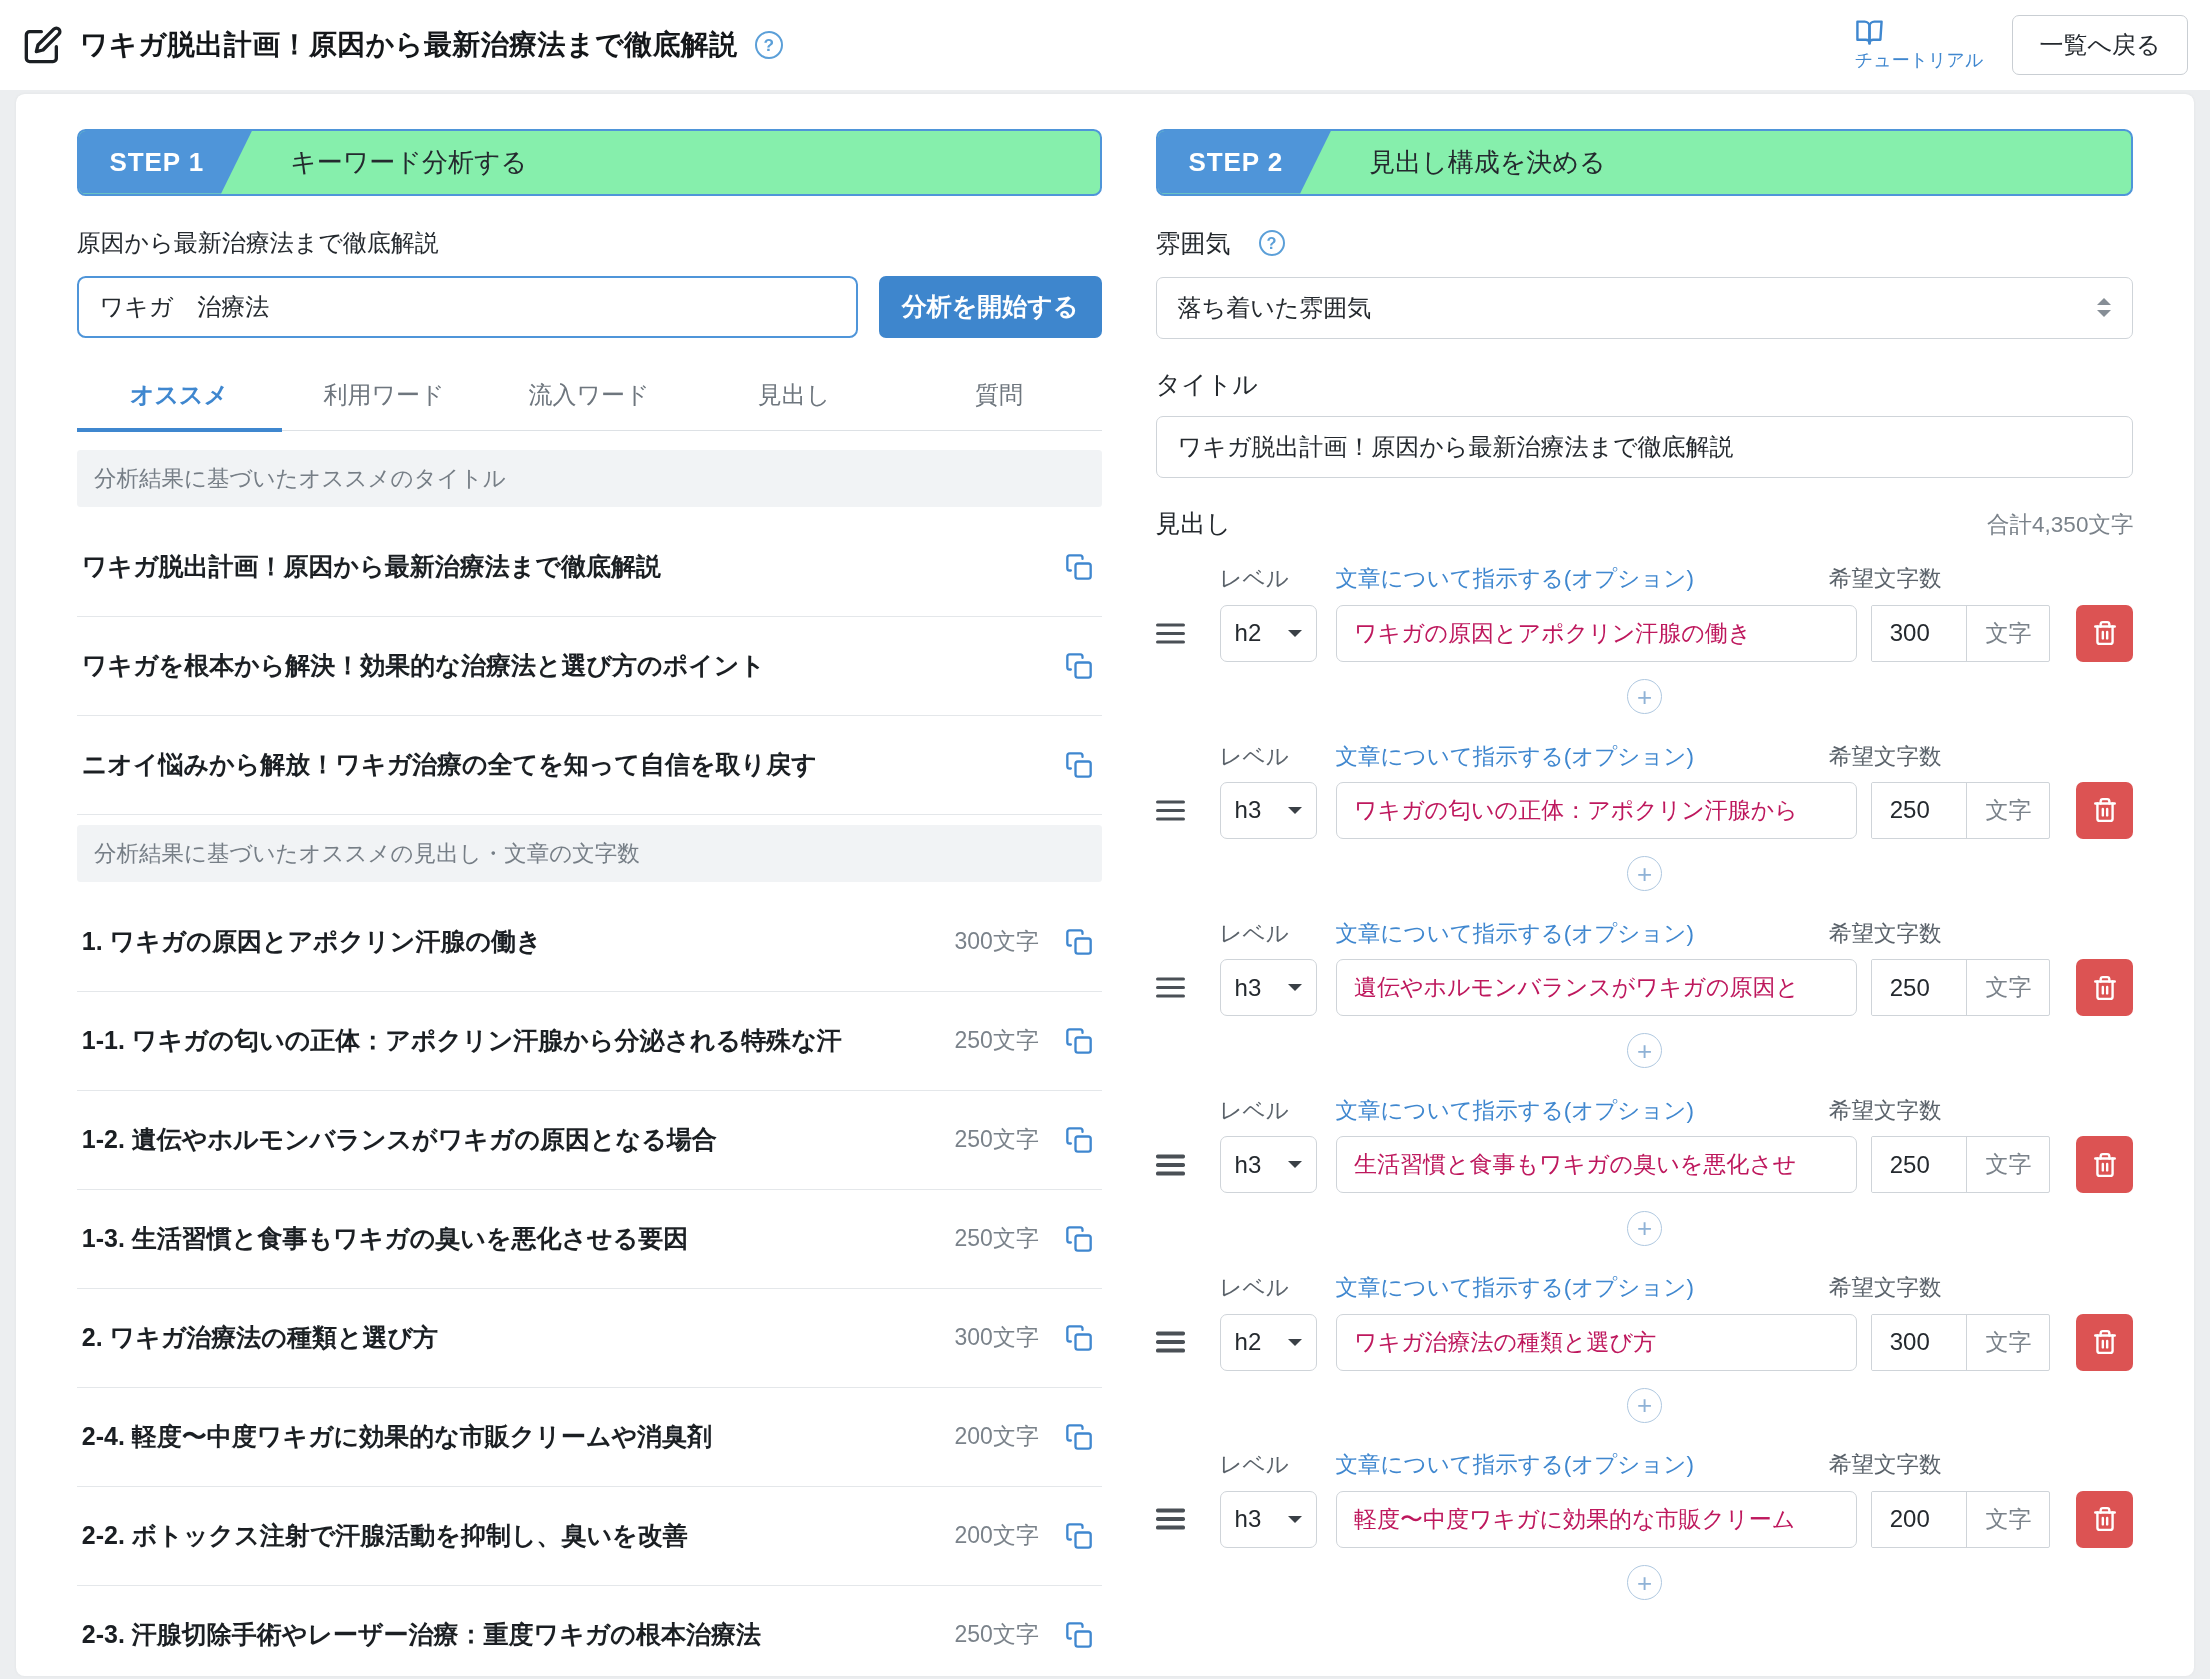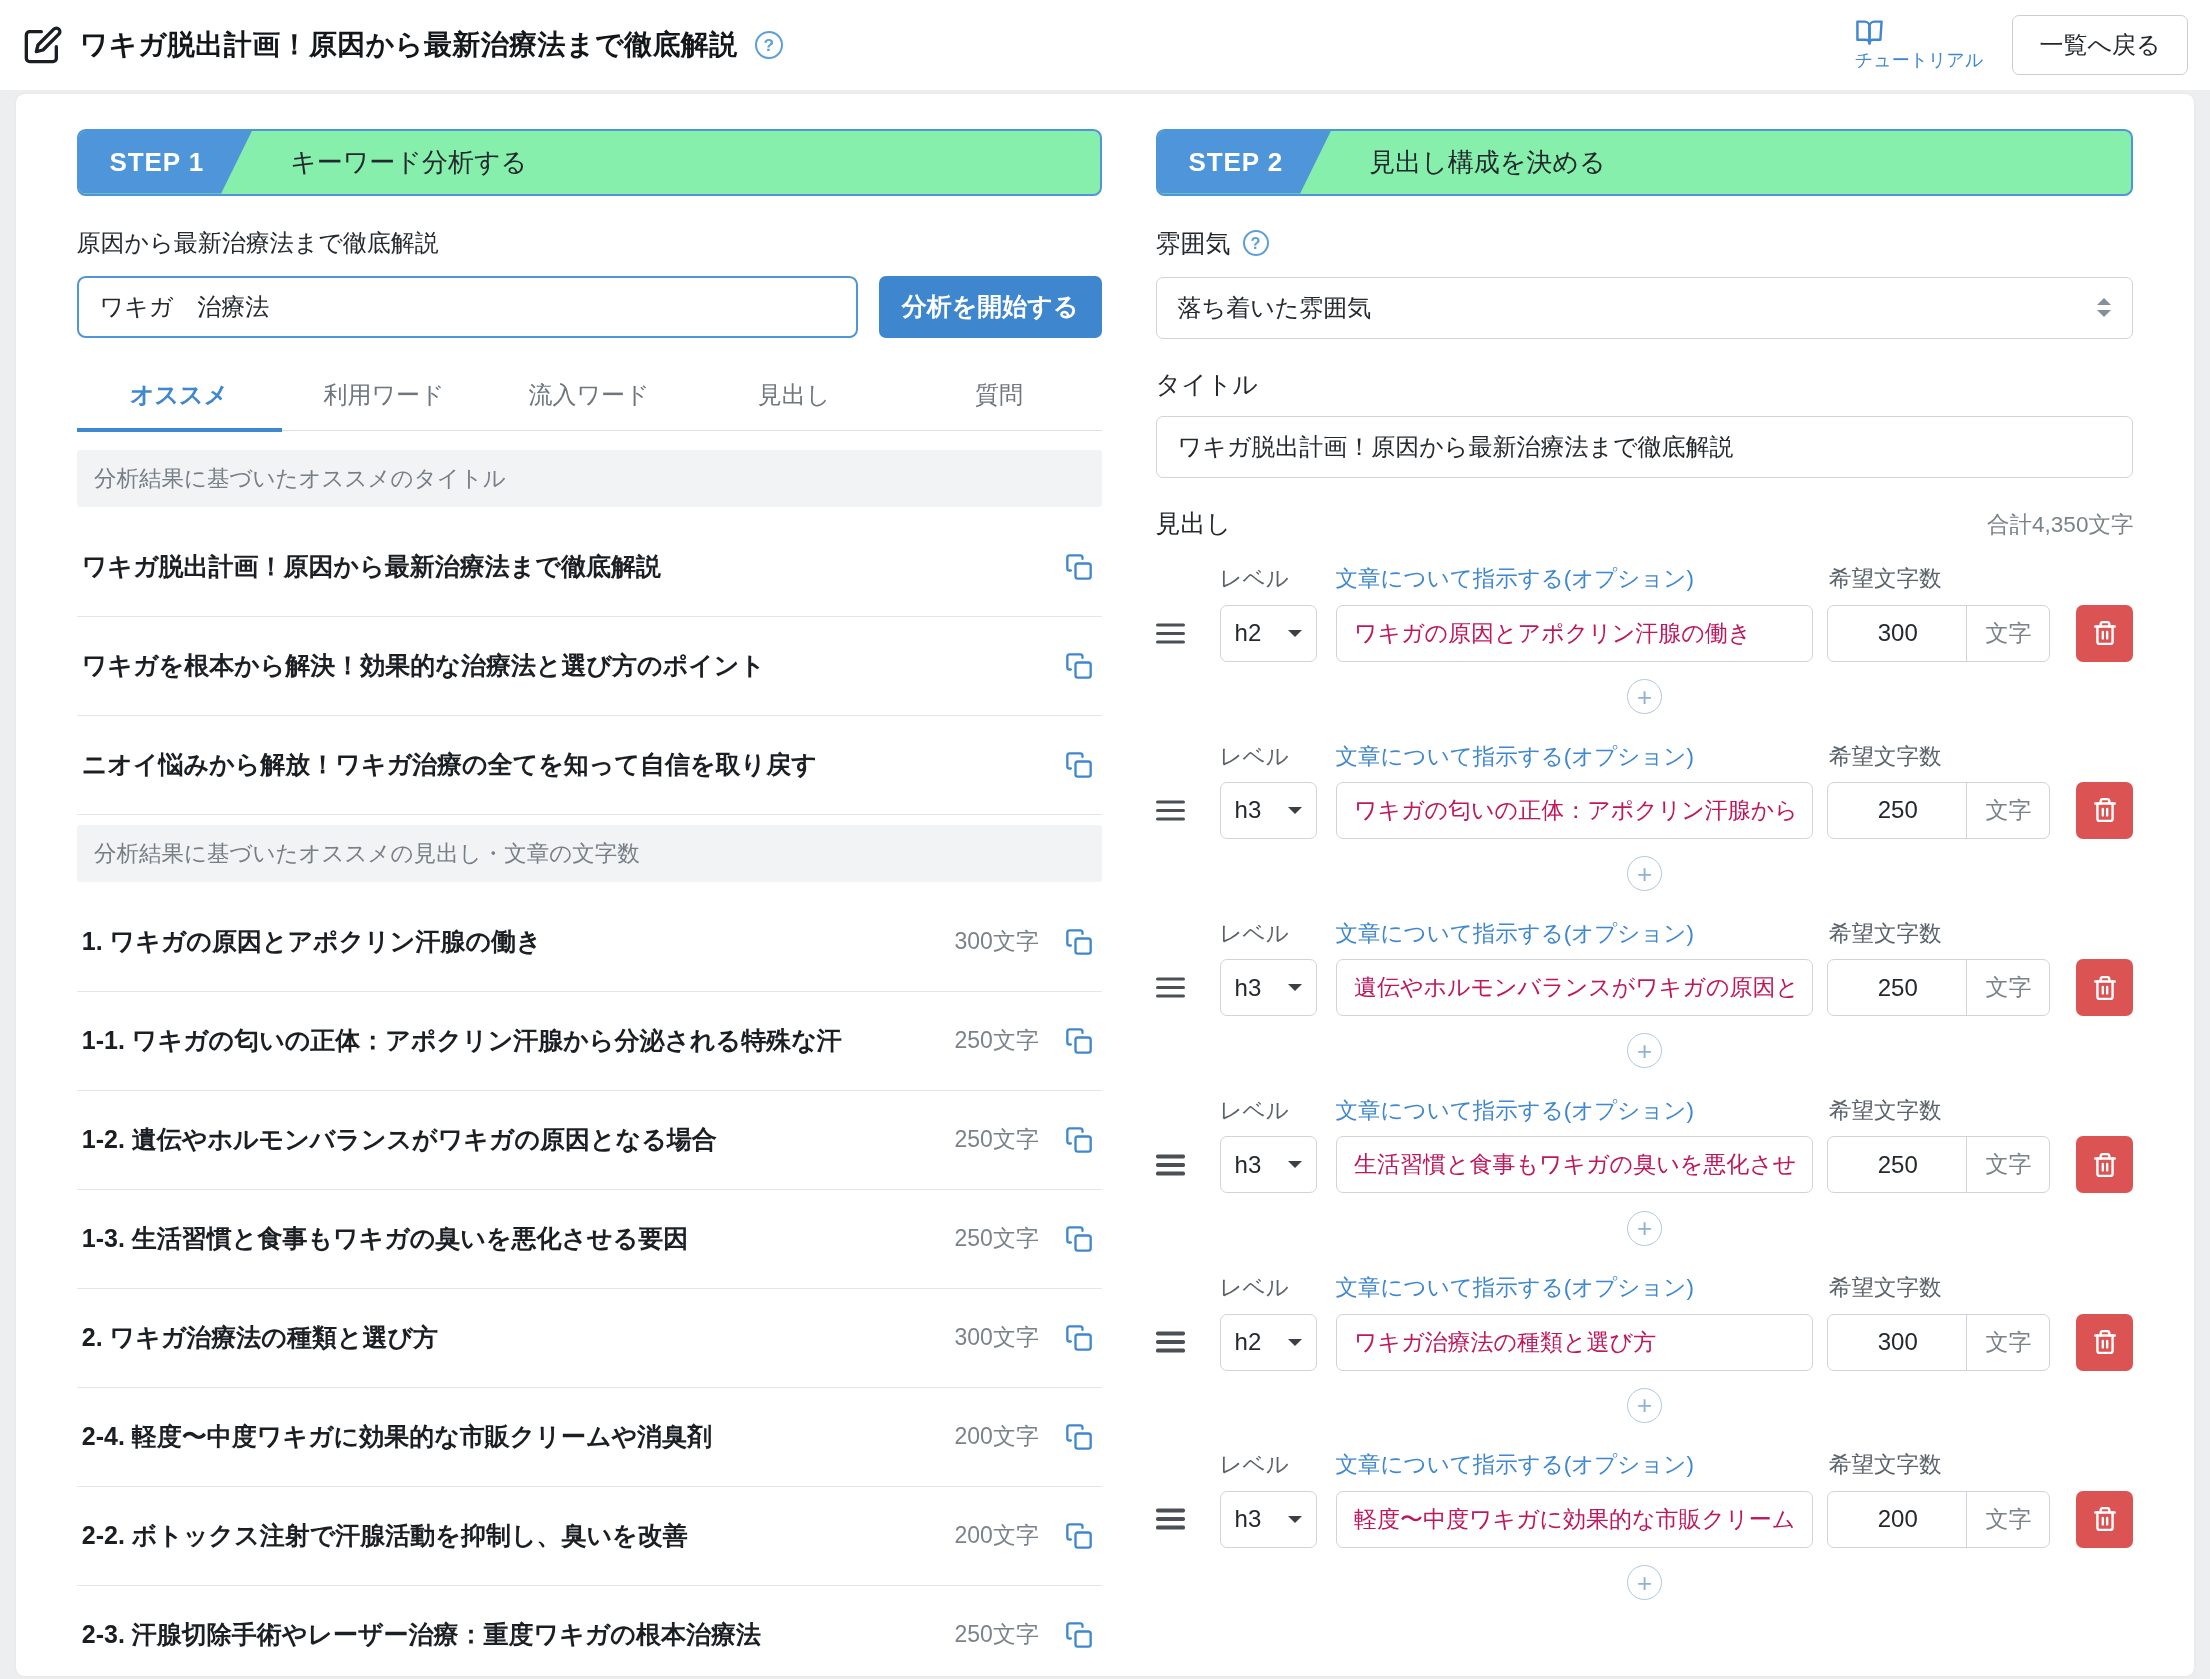--- a/index.html
+++ b/index.html
@@ -78,21 +78,21 @@
     display:flex; align-items:center; height:99px;
     border-bottom:1.3px solid #e4e7ea; padding:0 5.2px;
   }
   .row-text{
     flex:1; min-width:0; font-size:25px; font-weight:700; color:#1b1f23;
     white-space:nowrap; overflow:hidden;
   }
   .row-chars{ color:#7a828a; font-size:23px; margin:0 22.5px 0 15.6px; white-space:nowrap; font-weight:400;}
   .copy-btn{ background:none; border:none; cursor:pointer; flex:none; display:flex; padding:3.5px;}
   
-  .mood-label-row{ display:flex; align-items:center; gap:12px; font-size:25px; margin:1.7px 0 17.3px; }
+  .mood-label-row{ display:flex; align-items:center; gap:28px; font-size:25px; margin:1.7px 0 17.3px; }
   .select-box{
     height:62px; border:1.7px solid #cfd4d9; border-radius:7px; background:#fff;
     display:flex; align-items:center; justify-content:space-between; padding:0 21px;
     font-size:24px; cursor:pointer; margin-bottom:29px;
   }
   .updown{ display:flex; flex-direction:column; gap:5.2px; }
   .tri-up{ width:0;height:0;border-left:7px solid transparent;border-right:7px solid transparent;border-bottom:7.8px solid #868e96; }
   .tri-down{ width:0;height:0;border-left:7px solid transparent;border-right:7px solid transparent;border-top:7.8px solid #868e96; }
   .plain-label{ display:block; font-size:25px; margin-bottom:15.6px; }
   .title-input{
@@ -117,22 +117,22 @@
     display:flex; align-items:center; justify-content:space-between; padding:0 14px;
     font-size:24px; cursor:pointer; margin-right:19px; background:#fff;
   }
   .lvl-tri{ width:0;height:0;border-left:7px solid transparent;border-right:7px solid transparent;border-top:7.8px solid #3a4046; }
   .htext{
     flex:1; min-width:0; height:57px; border:1.7px solid #cfd4d9; border-radius:7px;
     font-size:23px; padding:0 17.3px; font-family:inherit; outline:none; color:#be185d;
     margin-right:14px;
   }
   .num-group{
-    width:223px; flex:none; height:57px; border:1.7px solid #cfd4d9; border-radius:7px;
-    display:flex; overflow:hidden; margin-right:26px; background:#fff;padding-left:32px;
+    width:179px; flex:none; height:57px; border:1.7px solid #cfd4d9; border-radius:2px;
+    display:flex; overflow:hidden; margin-right:26px; background:#fff;
   }
   .num-input{
     flex:1; min-width:0; border:none; font-size:24px; padding:0 17.3px; font-family:inherit; outline:none;
     color:#24292e;
   }
   .num-suffix{
     width:83px; flex:none; border-left:1.7px solid #cfd4d9; display:flex; align-items:center;
     justify-content:center; color:#7a828a; font-size:23px;
   }
   .trash-btn{

